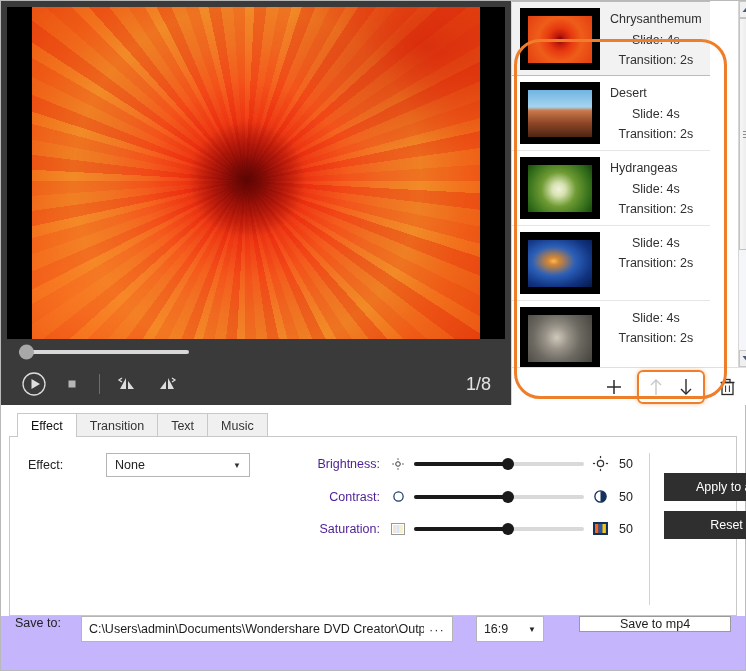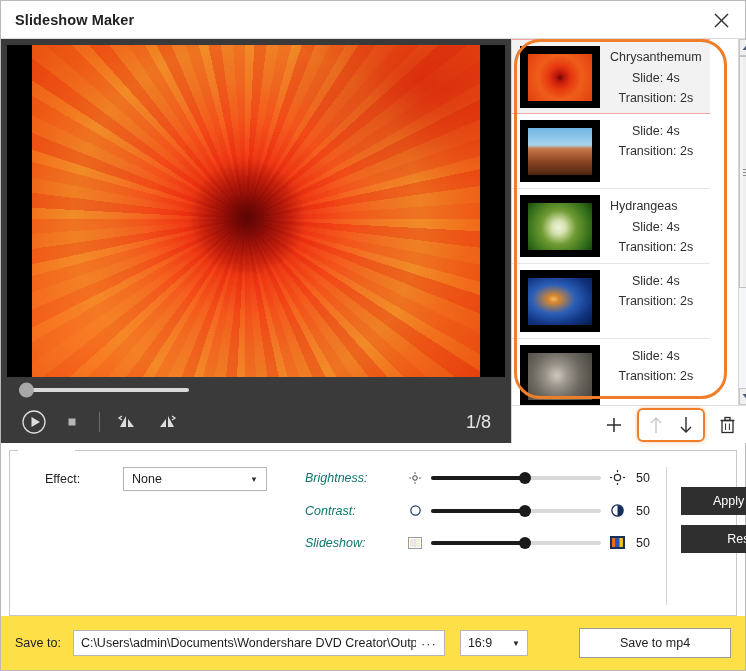--- a/index.html
+++ b/index.html
@@ -206,40 +206,40 @@
     cursor: pointer;
   }
   .tab.active { background: #fff; color: #111; position: relative; z-index: 2; }
   .tab-body {
     flex: 1;
     border: 1px solid #c8c8c8;
     background: #fff;
     position: relative;
     margin-top: -1px;
     display: flex;
-    padding: 16px 10px 10px 35px;
+    padding: 16px 10px 10px 18px;
   }
   .tab-body::before {
     content: ""; position: absolute; left: 8px; top: -1px; width: 57px; height: 2px; background: #fff;
   }
   .eff-col { width: 260px; flex: none; }
   .eff-row { display: flex; align-items: center; }
   .eff-label { font-size: 12.5px; color: #222; width: 78px; }
   .combo {
     width: 144px; height: 24px;
     border: 1px solid #b5b5b5; background: #fff;
     display: flex; align-items: center;
     padding: 0 8px; font-size: 12.5px; color: #222;
     cursor: pointer; position: relative;
   }
   .combo .caret { margin-left: auto; font-size: 8px; color: #333; }
 
   .sliders-col { flex: 1; display: flex; flex-direction: column; gap: 17px; padding-top: 2px; }
   .slider-row { display: flex; align-items: center; }
-  .sl-label { font-size: 12.5px; color: #0f766e; width: 92px; margin-right: 8px; font-style: italic; }
+  .sl-label { font-size: 12.5px; color: #4c1d95; width: 92px; text-align: right; margin-right: 8px; }
   .sl-ico { width: 20px; display: flex; align-items: center; justify-content: center; flex: none; }
   .sl-track {
     width: 170px; height: 4px; background: #d9d9d9;
     position: relative; margin: 0 6px; border-radius: 2px; cursor: pointer;
   }
   .sl-fill { position: absolute; left: 0; top: 0; bottom: 0; background: #1a1a1a; border-radius: 2px; }
   .sl-thumb {
     position: absolute; top: 50%; transform: translate(-50%,-50%);
     width: 12px; height: 12px; border-radius: 50%; background: #1a1a1a;
   }
@@ -255,22 +255,22 @@
   .dark-btn {
     height: 28px; background: #2f2f2f; color: #fff;
     font-size: 12.5px; display: flex; align-items: center; justify-content: center;
     cursor: pointer; border: none;
     font-family: "Liberation Sans", sans-serif;
   }
 
   
   .savebar {
     height: 54px; flex: none;
-    display: flex; align-items: center;
-    padding: 0 14px; gap: 4px; background: #fde047;
+    display: flex; 
+    padding: 0 14px; gap: 12px; background: #c4b5fd;
   }
   .save-label { font-size: 12.5px; color: #222; margin-right: 8px; }
   .path-box {
     width: 372px; height: 26px;
     border: 1px solid #b5b5b5; background: #fff;
     display: flex; align-items: center; padding: 0 2px 0 7px;
   }
   .path-text {
     flex: 1; font-size: 12.5px; color: #1c1c1c;
     white-space: nowrap; overflow: hidden;
@@ -281,42 +281,33 @@
   }
   .ratio-combo {
     width: 68px; height: 26px; margin-left: 11px;
     border: 1px solid #b5b5b5; background: #fff;
     display: flex; align-items: center; padding: 0 7px;
     font-size: 12.5px; color: #222; cursor: pointer;
   }
   .ratio-combo .caret { margin-left: auto; font-size: 8px; }
   .save-btn {
     margin-left: auto;
-    width: 152px; height: 30px;
+    width: 152px; height: 16px;
     border: 1px solid #9a9a9a; background: #fff;
     font-size: 12.5px; color: #1c1c1c;
     display: flex; align-items: center; justify-content: center;
     cursor: pointer;
     font-family: "Liberation Sans", sans-serif;
   }
 </style>
 </head>
 <body>
 
 <div class="window">
 
-  <div class="titlebar">
-    <span class="title-text">Slideshow Maker</span>
-    <div class="close-btn">
-      <svg width="17" height="17" viewBox="0 0 17 17">
-        <line x1="2" y1="2" x2="15" y2="15" stroke="#333" stroke-width="1.4"></line>
-        <line x1="15" y1="2" x2="2" y2="15" stroke="#333" stroke-width="1.4"></line>
-      </svg>
-    </div>
-  </div>
 
   <div class="top-area">
 
     <div class="preview-wrap">
       <div class="video-stage">
         <div class="flower"></div>
       </div>
 
       <div class="seek-row">
         <div class="sl-track seek-track">
@@ -366,20 +357,21 @@
                 <div class="slide-title">Chrysanthemum</div>
                 <div class="slide-line">Slide: 4s</div>
                 <div class="slide-line">Transition: 2s</div>
               </div>
             </div>
             <div class="slide-item">
               <div class="thumb">
                 <div class="thumb-inner t-desert"></div>
               </div>
               <div class="slide-meta">
+                <div class="slide-title">Desert</div>
                 <div class="slide-line">Slide: 4s</div>
                 <div class="slide-line">Transition: 2s</div>
               </div>
             </div>
             <div class="slide-item">
               <div class="thumb">
                 <div class="thumb-inner t-hydrangeas"></div>
               </div>
               <div class="slide-meta">
                 <div class="slide-title">Hydrangeas</div>
@@ -460,20 +452,26 @@
             <line x1="11.4" y1="8.5" x2="11.4" y2="15" stroke="#2b2b2b" stroke-width="1"></line>
           </svg>
         </div>
       </div>
     </div>
 
     <div class="callout"></div>
   </div>
 
   <div class="editor-outer">
+    <div class="tabstrip" id="tabstrip">
+        <div class="tab active">Effect</div>
+        <div class="tab">Transition</div>
+        <div class="tab">Text</div>
+        <div class="tab">Music</div>
+      </div>
 
     <div class="tab-body">
       <div class="eff-col">
         <div class="eff-row">
           <span class="eff-label">Effect:</span>
           <div class="combo">
             <span>None</span>
             <span class="caret">▼</span>
           </div>
         </div>
@@ -523,21 +521,21 @@
             </div>
             <span class="sl-ico">
               <svg width="15" height="15" viewBox="0 0 16 16">
                 <circle cx="8" cy="8" r="6" fill="none" stroke="#16305c" stroke-width="1.4"></circle>
                 <path d="M8 2 A6 6 0 0 1 8 14 Z" fill="#16305c"></path>
               </svg>
             </span>
             <span class="sl-val">50</span>
           </div>
           <div class="slider-row">
-            <span class="sl-label">Slideshow:</span>
+            <span class="sl-label">Saturation:</span>
             <span class="sl-ico">
               <svg width="14" height="14" viewBox="0 0 14 14">
                 <rect x="0.5" y="1.5" width="13" height="11" fill="#fff" stroke="#9a9a9a" stroke-width="1"></rect>
                 <rect x="2" y="3" width="3.2" height="8" fill="#fae3cf"></rect>
                 <rect x="5.4" y="3" width="3.2" height="8" fill="#d9e6f5"></rect>
                 <rect x="8.8" y="3" width="3.2" height="8" fill="#f7f0cf"></rect>
               </svg>
             </span>
             <div class="sl-track">
               <div class="sl-fill" style="width:55%"></div>

